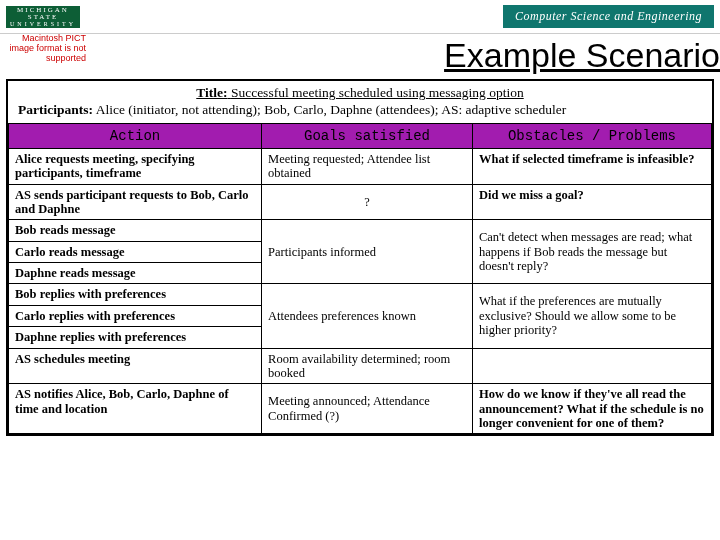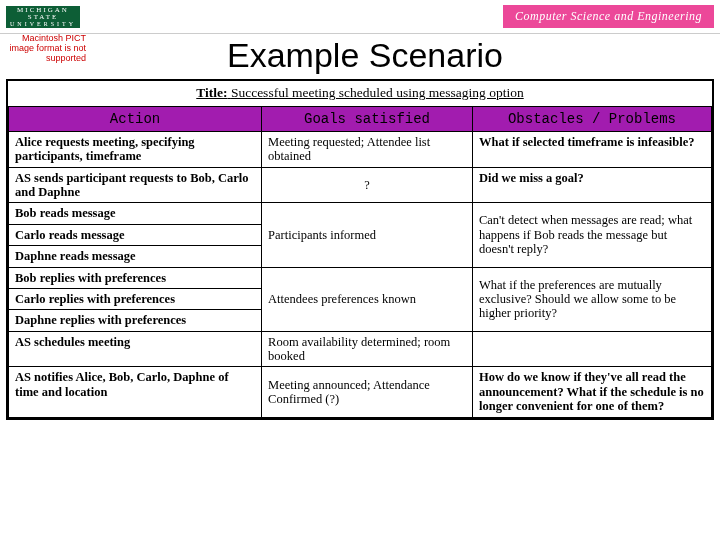--- a/index.html
+++ b/index.html
@@ -40,45 +40,46 @@
     font-size: 7px;
     letter-spacing: 2px;
     text-align: center;
     line-height: 1;
   }
   .msu-uni {
     font-size: 6px;
     letter-spacing: 3px;
   }
   .cse-box {
-    background: #ec4899;
+    background: #0f766e;
     color: #fff;
     font-style: italic;
     font-family: Georgia, serif;
     font-size: 12px;
     padding: 4px 12px;
     letter-spacing: 0.5px;
   }
   .missing-img {
     position: absolute;
     top: 34px;
     left: 6px;
     width: 80px;
     font-size: 9px;
     color: #c00;
     font-family: Arial, sans-serif;
     text-align: right;
     line-height: 1.1;
   }
   .slide-title {
-    text-align: center;
+    text-align: right;
     font-size: 34px;
     font-family: Arial, sans-serif;
     margin: 2px 0 4px 10px;
     font-weight: 400;
+    text-decoration: underline;
   }
   .content {
     border: 2px solid #000;
     margin: 0 6px 4px 6px;
   }
   .intro {
     padding: 4px 10px 4px 10px;
     font-size: 13.5px;
     line-height: 1.25;
   }
@@ -131,20 +132,24 @@
 <div class="missing-img">Macintosh PICT image format is not supported</div>
 
 <div class="slide-title">Example Scenario</div>
 
 <div class="content">
   <div class="intro">
     <div class="intro-title">
       <span class="intro-title-label">Title:</span>
       <span>Successful meeting scheduled using messaging option</span>
     </div>
+    <div>
+      <b><span>Participants:</span></b>
+      <span>Alice (initiator, not attending); Bob, Carlo, Daphne (attendees); AS: adaptive scheduler</span>
+    </div>
   </div>
 
   <table>
     <colgroup>
       <col class="col-action">
         <col class="col-goals">
         <col class="col-obs">
     </colgroup>
     <tbody>
         <tr>

